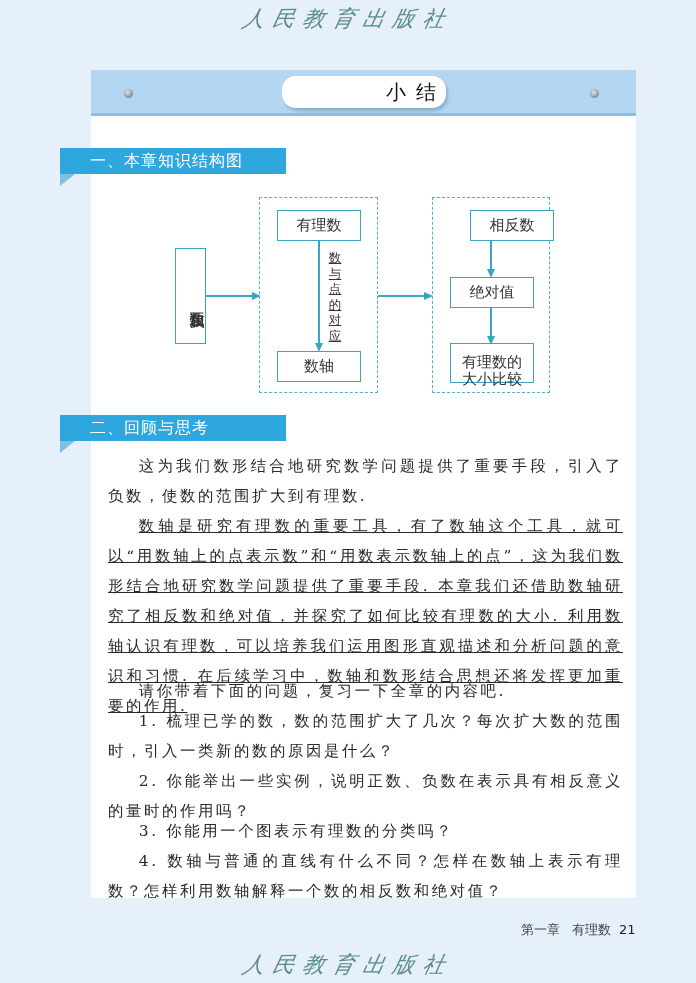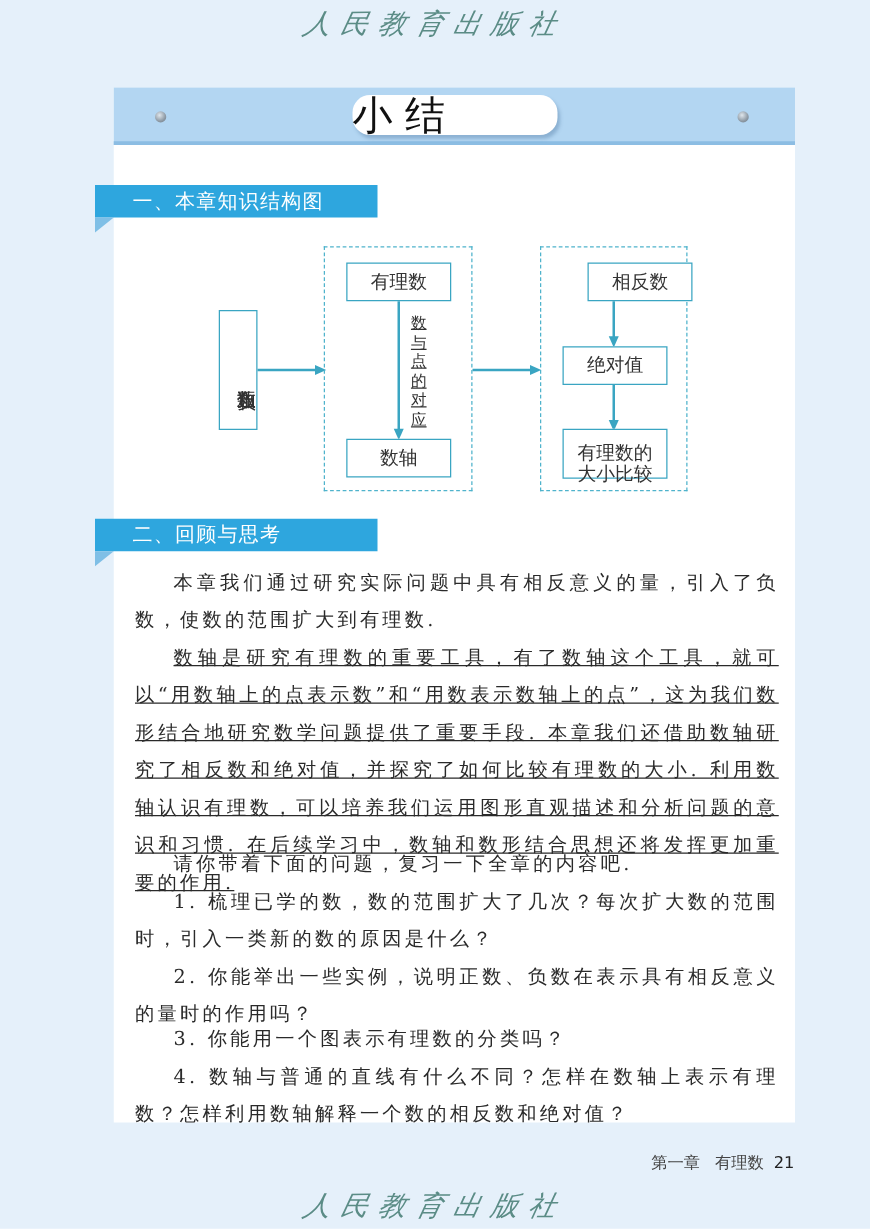--- a/index.html
+++ b/index.html
@@ -43,30 +43,30 @@
     background: radial-gradient(circle at 40% 35%, #dfe6ec 0%, #8e9aa5 60%, #6c7782 100%);
   }
   .rivet.left { left: 33px; }
   .rivet.right { left: 499px; }
   .title-pill {
     position: absolute; left: 191px; top: 6px;
     width: 164px; height: 32px;
     background: #ffffff;
     border-radius: 14px;
     box-shadow: 2px 3px 3px rgba(90,130,170,0.45);
-    text-align: left;
-    font-size: 32px;
+    text-align: right;
+    font-size: 20px;
     line-height: 32px;
     letter-spacing: 10px;
     color: #111;
   }
 
   .section-tab {
     position: absolute;
-    left: 76px;
+    left: 60px;
     width: 226px; height: 26px;
     background: #2ea6de;
     color: #ffffff;
     font-family: "DejaVu Sans", sans-serif;
     font-size: 16px;
     line-height: 26px;
     padding-left: 30px;
     letter-spacing: 1px;
   }
   .section-tab .fold {
@@ -192,21 +192,21 @@
     <div>有理数的</div>
     <div>大小比较</div>
   </div>
 </div>
 
 <div class="section-tab" style="top:415px;">
   <span>二、回顾与思考</span>
   <span class="fold"></span>
 </div>
 
-<p class="para" style="top:451px;">本章我们通过研究实际问题中具有相反意义的量，引入了负数，使数的范围扩大到有理数.</p>
+<p class="para" style="top:451px;">这为我们数形结合地研究数学问题提供了重要手段，引入了负数，使数的范围扩大到有理数.</p>
 <p class="para" style="top:511px;text-decoration:underline;">数轴是研究有理数的重要工具，有了数轴这个工具，就可以“用数轴上的点表示数”和“用数表示数轴上的点”，这为我们数形结合地研究数学问题提供了重要手段. 本章我们还借助数轴研究了相反数和绝对值，并探究了如何比较有理数的大小. 利用数轴认识有理数，可以培养我们运用图形直观描述和分析问题的意识和习惯. 在后续学习中，数轴和数形结合思想还将发挥更加重要的作用.</p>
 <p class="para" style="top:676px;">请你带着下面的问题，复习一下全章的内容吧.</p>
 <p class="para" style="top:706px;">1. 梳理已学的数，数的范围扩大了几次？每次扩大数的范围时，引入一类新的数的原因是什么？</p>
 <p class="para" style="top:766px;">2. 你能举出一些实例，说明正数、负数在表示具有相反意义的量时的作用吗？</p>
 <p class="para" style="top:816px;">3. 你能用一个图表示有理数的分类吗？</p>
 <p class="para" style="top:846px;">4. 数轴与普通的直线有什么不同？怎样在数轴上表示有理数？怎样利用数轴解释一个数的相反数和绝对值？</p>
 
 <div class="footer">
   <span>第一章</span><span class="sp"></span><span>有理数</span><span class="pagenum">21</span>
 </div>

